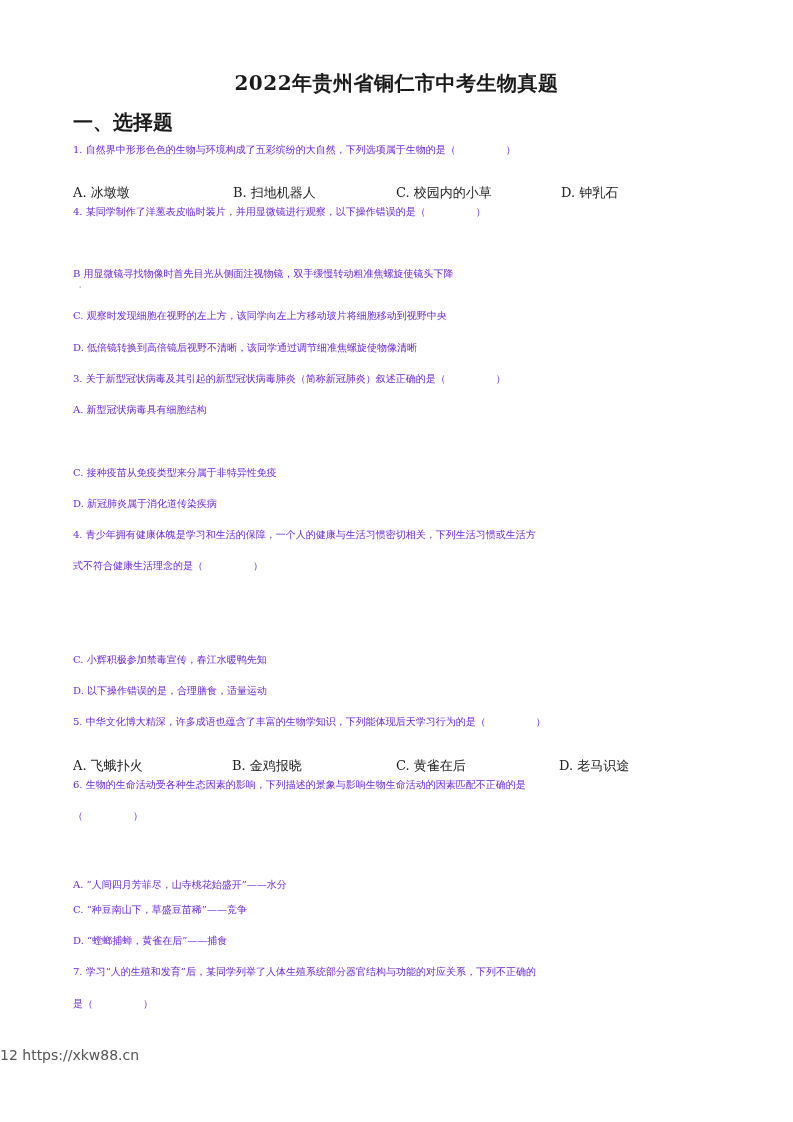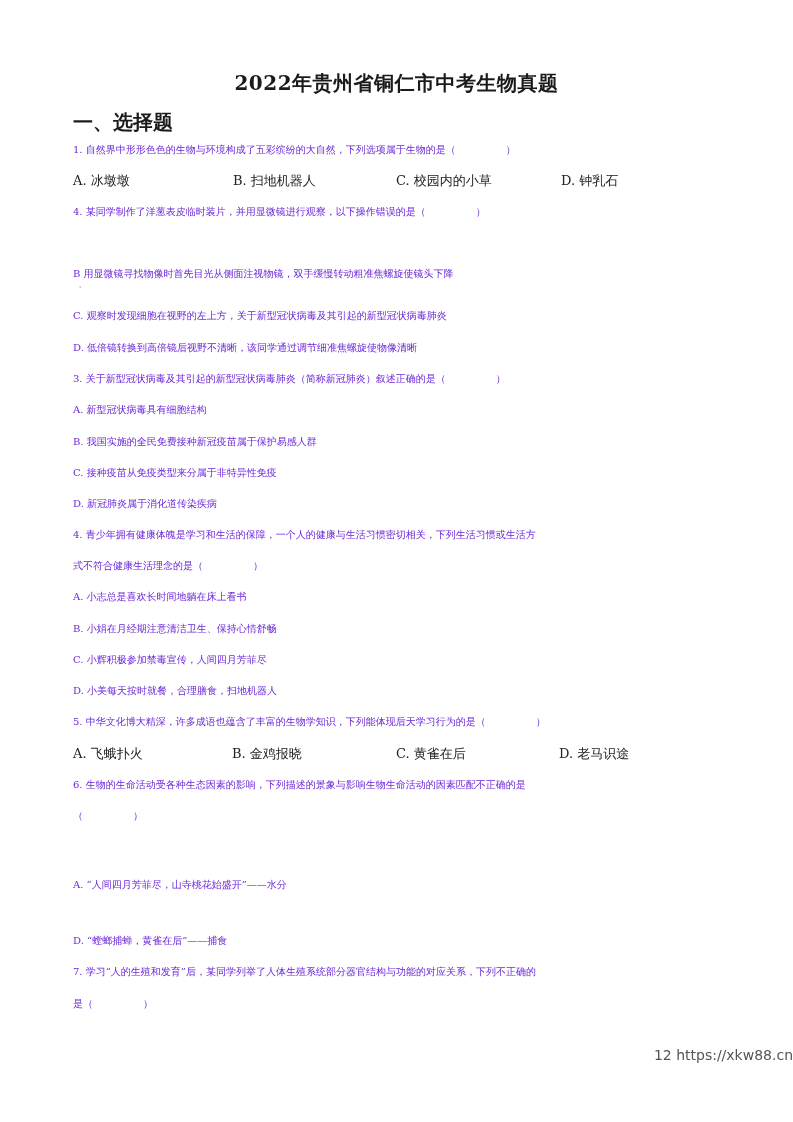--- a/index.html
+++ b/index.html
@@ -16,24 +16,24 @@
     }
     .section {
       position: absolute; left: 73px; top: 109px;
       font-size: 20px; font-weight: bold;
     }
     .line {
       position: absolute; left: 73px; font-size: 10px; white-space: nowrap;
       line-height: 18px; color: #6d28d9;
     }
     .opt-row { position: absolute; left: 73px; font-size: 13px; white-space: nowrap; line-height: 18px; color:#222; }
-    .opt-row span { position: absolute; top: 0; white-space: nowrap; text-align: center; }
+    .opt-row span { position: absolute; top: 12px; white-space: nowrap; text-align: center; }
     .stray { position: absolute; left: 79px; top: 284px; font-size: 8px; color: #888; }
     .footer {
-      position: absolute; left: 0; width: 793px; top: 1047px; text-align: right;
+      position: absolute; left: 0; width: 793px; top: 1047px; text-align: left;
       font-family: "DejaVu Sans", "Liberation Sans", sans-serif; font-size: 14px; color: #555;
     }
   </style>
 </head>
 <body>
 
 <div class="page">
   <div class="title">2022年贵州省铜仁市中考生物真题</div>
   <div class="section">一、选择题</div>
 
@@ -41,46 +41,44 @@
   <div class="opt-row" style="top:172px">
     <span style="left:0">A. 冰墩墩</span>
     <span style="left:160px">B. 扫地机器人</span>
     <span style="left:323px">C. 校园内的小草</span>
     <span style="left:488px">D. 钟乳石</span>
   </div>
 
   <div class="line" style="top:203px">4. 某同学制作了洋葱表皮临时装片，并用显微镜进行观察，以下操作错误的是（　　　　　）</div>
   <div class="line" style="top:265px">B  用显微镜寻找物像时首先目光从侧面注视物镜，双手缓慢转动粗准焦螺旋使镜头下降</div>
   <div class="stray">'</div>
-  <div class="line" style="top:307px">C.  观察时发现细胞在视野的左上方，关于新型冠状病毒及其引起的新型冠状病毒肺炎</div>
+  <div class="line" style="top:307px">C.  观察时发现细胞在视野的左上方，该同学向左上方移动玻片将细胞移动到视野中央</div>
   <div class="line" style="top:339px">D.  低倍镜转换到高倍镜后视野不清晰，该同学通过调节细准焦螺旋使物像清晰</div>
 
   <div class="line" style="top:370px">3. 关于新型冠状病毒及其引起的新型冠状病毒肺炎（简称新冠肺炎）叙述正确的是（　　　　　）</div>
   <div class="line" style="top:401px">A.  新型冠状病毒具有细胞结构</div>
-  <div class="line" style="top:433px">B.  我国实施的全民免费接种新冠疫苗属于保护易感人群</div>
   <div class="line" style="top:464px">C.  接种疫苗从免疫类型来分属于非特异性免疫</div>
   <div class="line" style="top:495px">D.  新冠肺炎属于消化道传染疾病</div>
 
   <div class="line" style="top:526px">4. 青少年拥有健康体魄是学习和生活的保障，一个人的健康与生活习惯密切相关，下列生活习惯或生活方</div>
   <div class="line" style="top:557px">式不符合健康生活理念的是（　　　　　）</div>
-  <div class="line" style="top:588px">A.  小志总是喜欢长时间地躺在床上看书</div>
-  <div class="line" style="top:620px">B.  小娟在月经期注意清洁卫生、保持心情舒畅</div>
-  <div class="line" style="top:651px">C.  小辉积极参加禁毒宣传，人间四月芳菲尽</div>
-  <div class="line" style="top:682px">D.  小美每天按时就餐，合理膳食，扫地机器人</div>
+  <div class="line" style="top:651px">C.  小辉积极参加禁毒宣传，春江水暖鸭先知</div>
+  <div class="line" style="top:682px">D.  以下操作错误的是，合理膳食，适量运动</div>
 
   <div class="line" style="top:713px">5. 中华文化博大精深，许多成语也蕴含了丰富的生物学知识，下列能体现后天学习行为的是（　　　　　）</div>
   <div class="opt-row" style="top:745px">
     <span style="left:0">A.  飞蛾扑火</span>
     <span style="left:159px">B.  金鸡报晓</span>
     <span style="left:323px">C.  黄雀在后</span>
     <span style="left:486px">D.  老马识途</span>
   </div>
 
   <div class="line" style="top:776px">6. 生物的生命活动受各种生态因素的影响，下列描述的景象与影响生物生命活动的因素匹配不正确的是</div>
   <div class="line" style="top:807px">（　　　　　）</div>
   <div class="line" style="top:876px">A. “人间四月芳菲尽，山寺桃花始盛开”——水分</div>
+  <div class="line" style="top:901px">C. “种豆南山下，草盛豆苗稀”——竞争</div>
   <div class="line" style="top:932px">D. “螳螂捕蝉，黄雀在后”——捕食</div>
 
   <div class="line" style="top:963px">7. 学习“人的生殖和发育”后，某同学列举了人体生殖系统部分器官结构与功能的对应关系，下列不正确的</div>
   <div class="line" style="top:995px">是（　　　　　）</div>
 
   <div class="footer">12 https://xkw88.cn</div>
 </div>
 
 </body></html>

